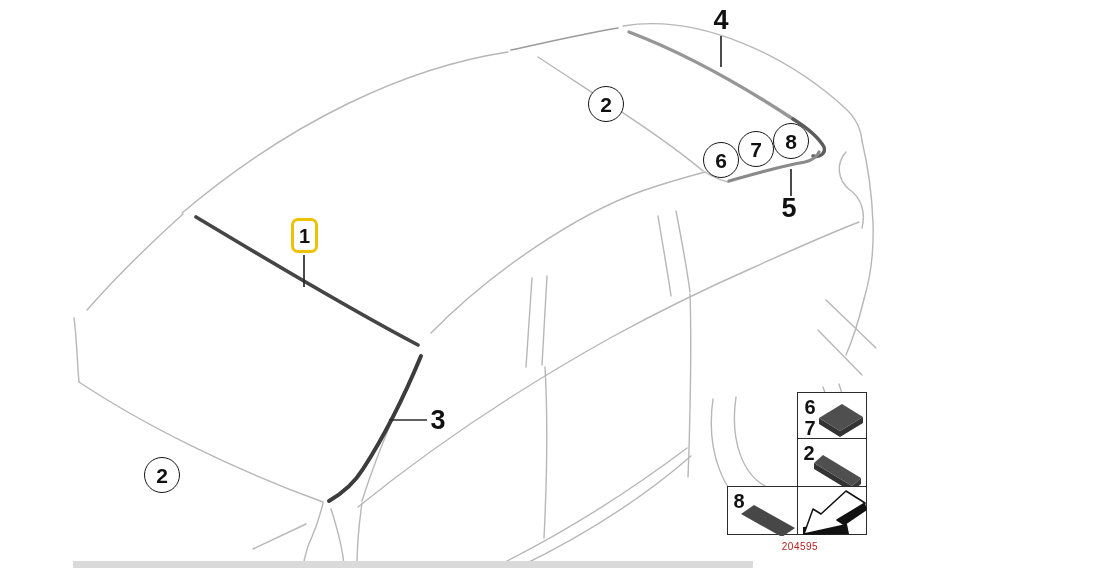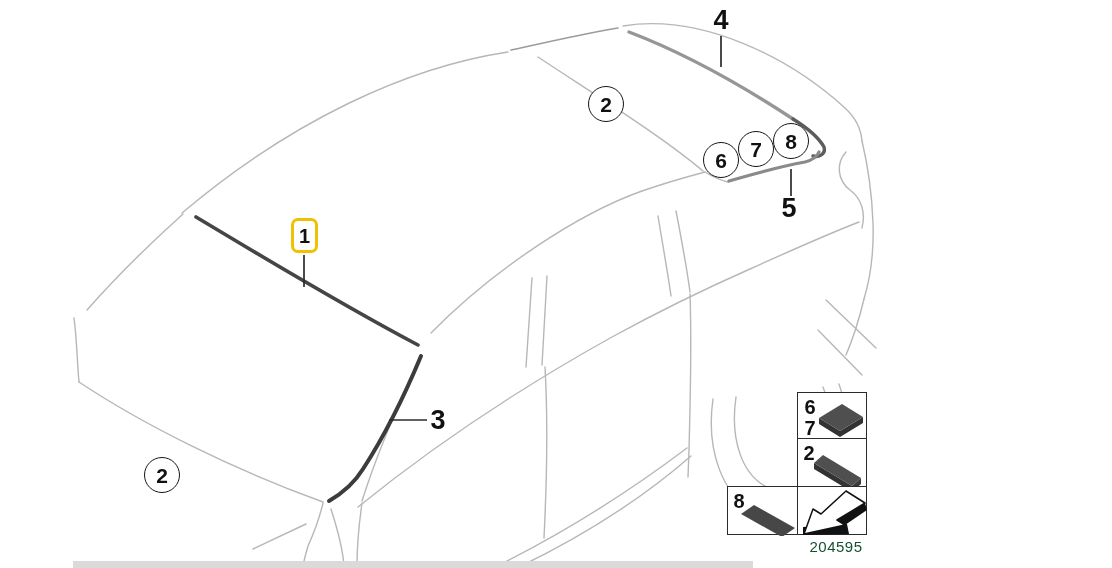--- a/index.html
+++ b/index.html
@@ -22,22 +22,22 @@
     justify-content:center;font-weight:bold;font-size:20px;color:#111;line-height:1;
   }
   .legend-box{
     position:absolute;box-sizing:border-box;border:1.5px solid #2b2b2b;background:#fff;
   }
   .legend-box svg{position:absolute;left:0;top:0;}
   .legend-num{
     position:absolute;transform:translate(-50%,-50%);font-weight:bold;font-size:20px;color:#111;line-height:1;
   }
   #part-number{
-    position:absolute;left:836px;top:546px;transform:translate(-50%,-50%);
-    font-size:15px;color:#14532d;letter-spacing:0.5px;
+    position:absolute;left:800px;top:546px;transform:translate(-50%,-50%);
+    font-size:10px;color:#b91c1c;letter-spacing:0.5px;
   }
   #bottom-bar{
     position:absolute;left:73px;top:561px;width:680px;height:7px;background:#dadada;
   }
 </style>
 </head>
 <body>
 
 <div id="canvas">
 

